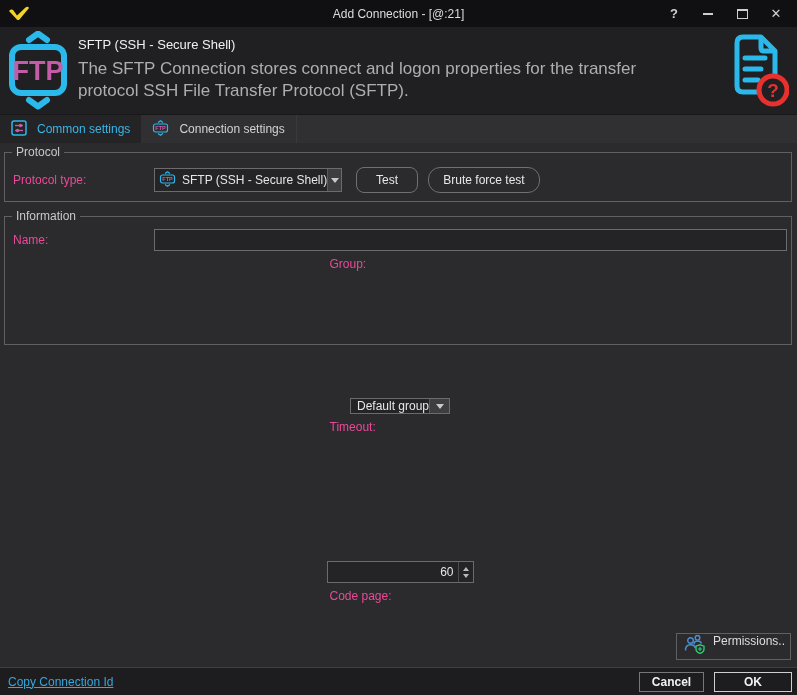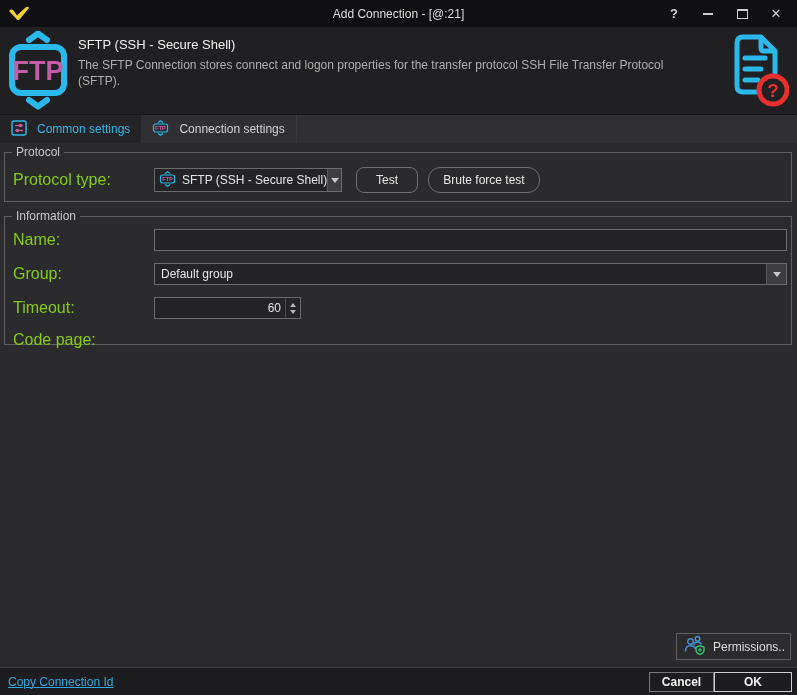--- a/index.html
+++ b/index.html
@@ -35,21 +35,21 @@
 
   
   .header {
     height:88px; background:#202022; position:relative;
     display:flex; align-items:flex-start;
     border-bottom:1px solid #18181a;
   }
   .header-icon { margin:4px 0 0 8px; }
   .header-text { margin:10px 0 0 10px; max-width:620px; }
   .header-title { font-size:13px; color:#f0f0f0; font-weight:normal; }
-  .header-desc { font-size:12px; color:#aeaeae; margin-top:6px; line-height:1.3; }
+  .header-desc { font-size:17px; color:#aeaeae; margin-top:6px; line-height:1.3; }
   .header-help { position:absolute; right:8px; top:5px; }
 
   
   .tabstrip { height:28px; background:#303032; display:flex; }
   .tab {
     display:flex; align-items:center; gap:10px; padding:0 11px;
     font-size:12px; color:#d2d2d2; cursor:default;
   }
   .tab.active { background:#242426; color:#38b6e9; }
   .tab.inactive { border-right:1px solid #3a3a3c; }
@@ -61,22 +61,22 @@
     position:absolute; left:4px; right:5px;
     border:1px solid #606062; min-inline-size:0;
   }
   fieldset.group legend {
     margin-left:7px; padding:0 4px; font-size:12px; color:#c8c8c8;
   }
   #protocol-group { top:2px; height:57px; }
   #info-group { top:66px; height:136px; }
 
   .form-row { display:flex; align-items:center; margin-left:8px; margin-right:4px; }
-  .form-row + .form-row { margin-top:12px; }
-  .row-label { width:141px; flex:0 0 141px; color:#84cc16; font-size:16px; }
+  .form-row + .form-row { margin-top:6px;flex-direction:column; }
+  .row-label { width:141px; flex:0 0 141px; color:#ec4899; font-size:12px; }
 
   .field-border { background:#242427; border:1px solid #6b6b6d; }
 
   .text-input {
     height:22px; background:#242427; border:1px solid #6b6b6d;
     color:#e6e6e6; font-family:"Liberation Sans",sans-serif; font-size:12px;
     padding:0 5px; outline:none;
   }
   .grow { flex:1; }
 
@@ -126,35 +126,35 @@
     display:flex; flex-direction:column; align-items:center; justify-content:center; gap:3px;
   }
 
   #group-combo { flex:1; }
   #codepage-combo { width:149px; }
 
   
   .permissions-btn {
     position:absolute; top:490px; right:6px; width:115px; height:27px;
     background:#2b2b2d; border:1px solid #606062;
-    display:flex; align-items:center; gap:7px; padding-left:7px;
+    display:flex; gap:7px; padding-left:7px;
     color:#dedede; font-size:12px; cursor:default;
   }
 
   
   .footer {
     position:absolute; left:0; right:0; bottom:0; height:28px;
     background:#1d1d1f; border-top:1px solid #3f3f41;
     display:flex; align-items:center;
   }
   .copy-link {
     margin-left:8px; color:#35a7de; font-size:12px;
     text-decoration:underline; cursor:pointer;
   }
-  .footer-buttons { margin-left:auto; display:flex; margin-right:5px; }
+  .footer-buttons { margin-left:auto; display:flex; gap:10px; margin-right:5px; }
   .fbtn {
     height:20px; background:#1d1d1f; border:1px solid #77777a;
     color:#f0f0f0; font-family:"Liberation Sans",sans-serif;
     font-size:12px; font-weight:bold; cursor:default;
   }
   #cancel-btn { width:65px; }
   #ok-btn { width:78px; border-color:#cfcfd1; }
 </style>
 </head>
 <body>

